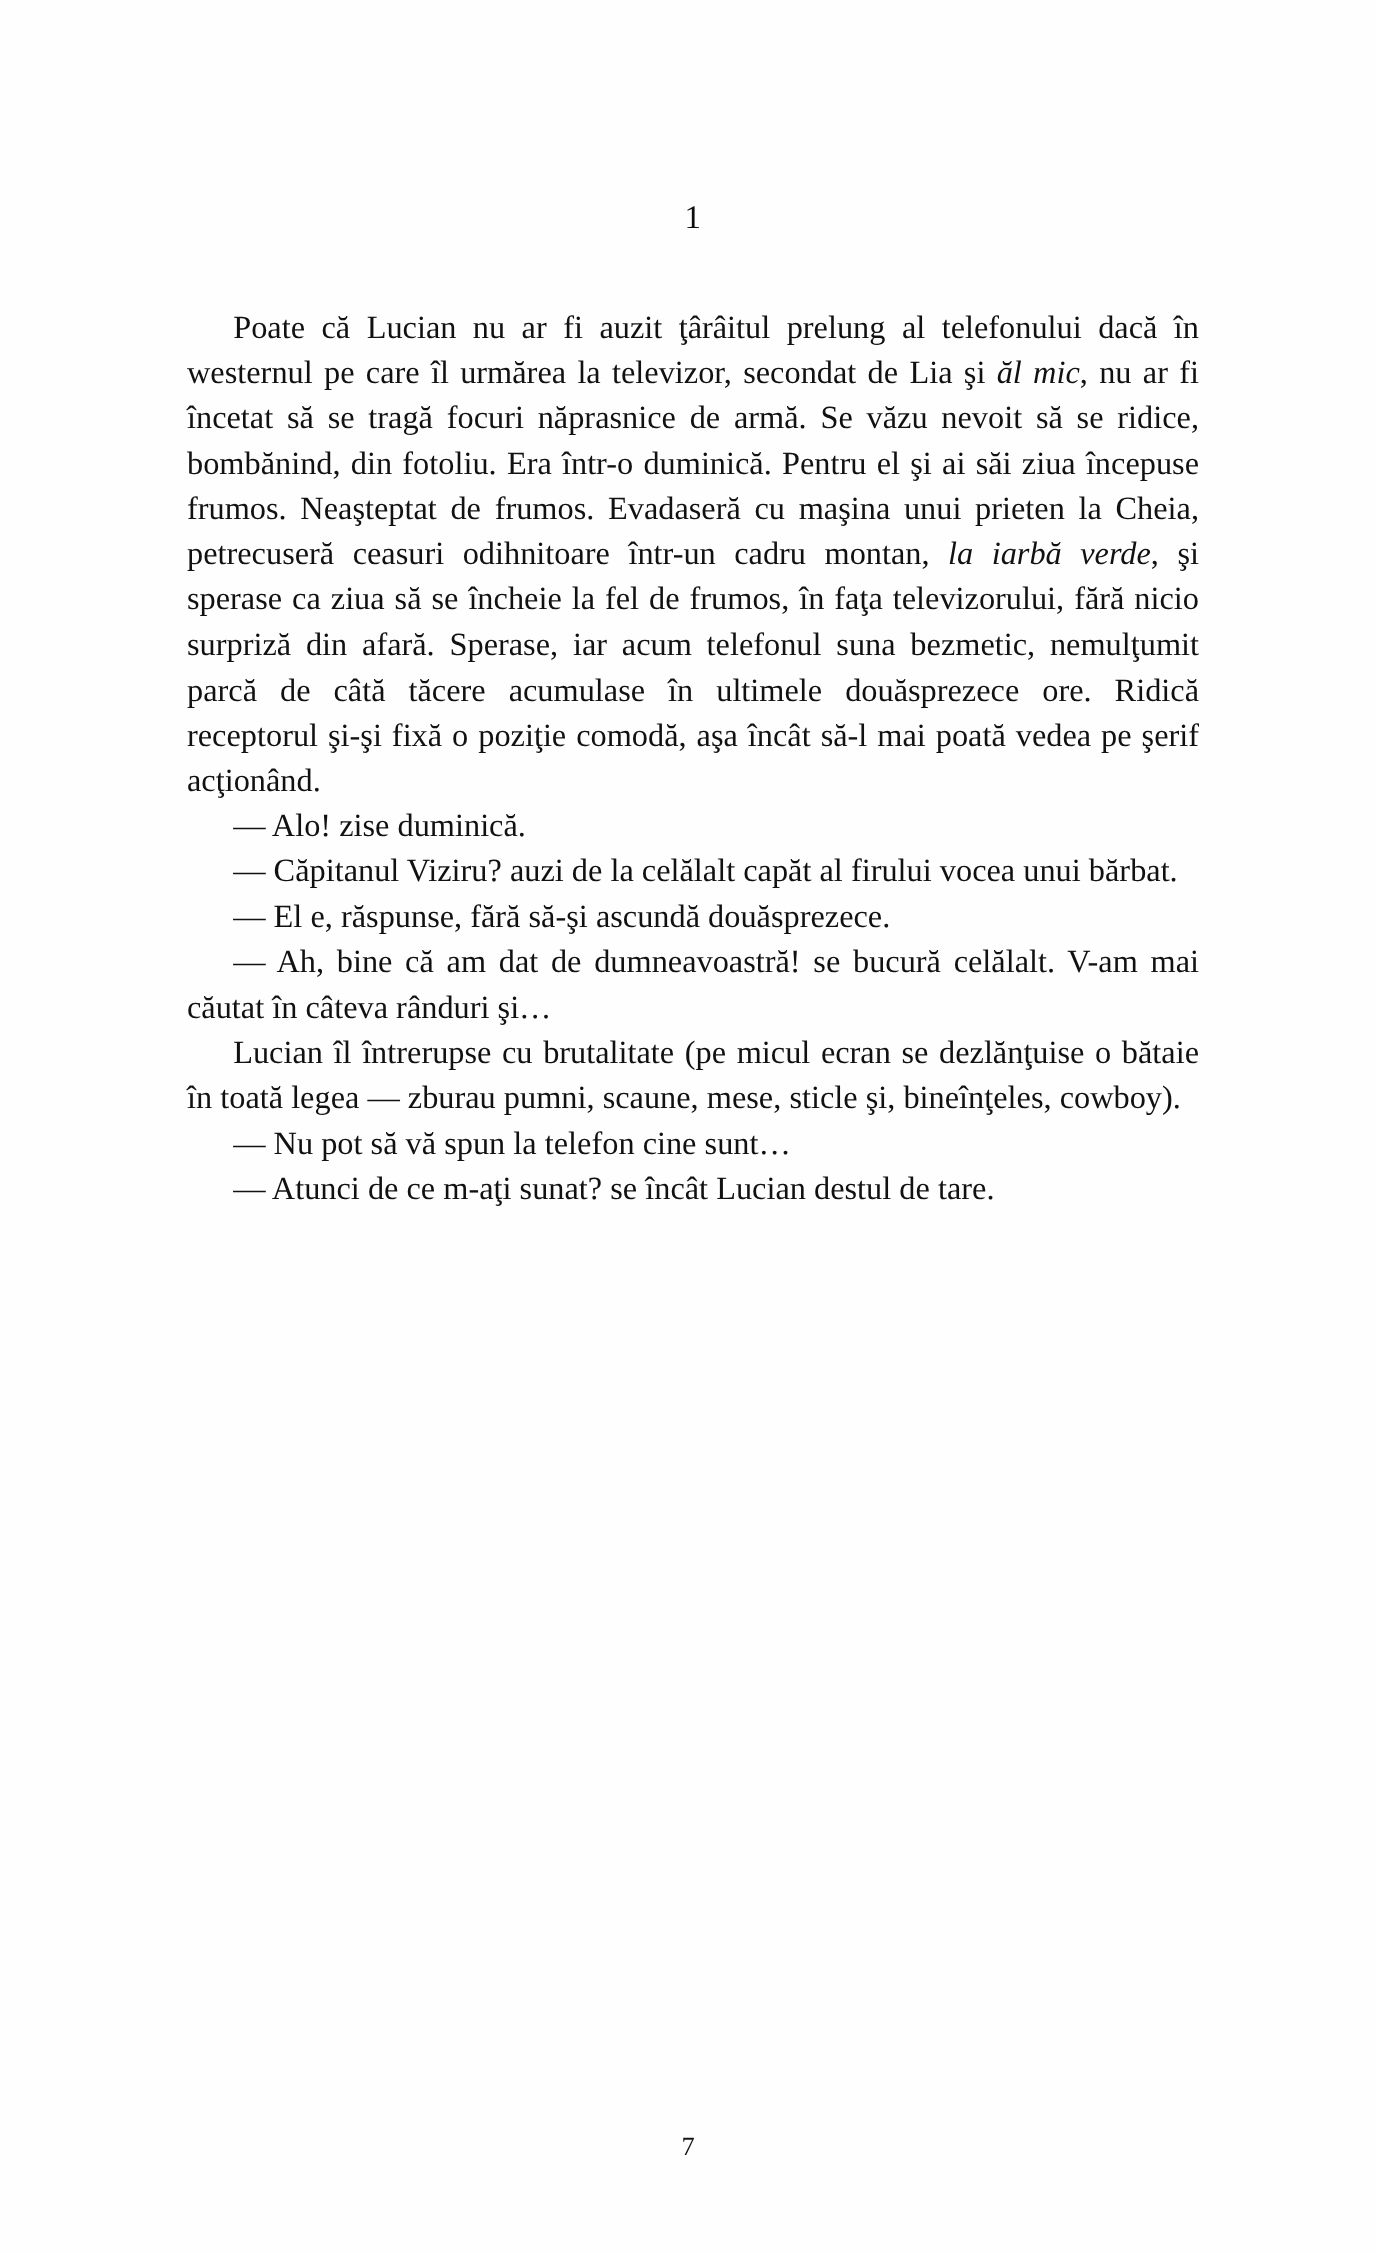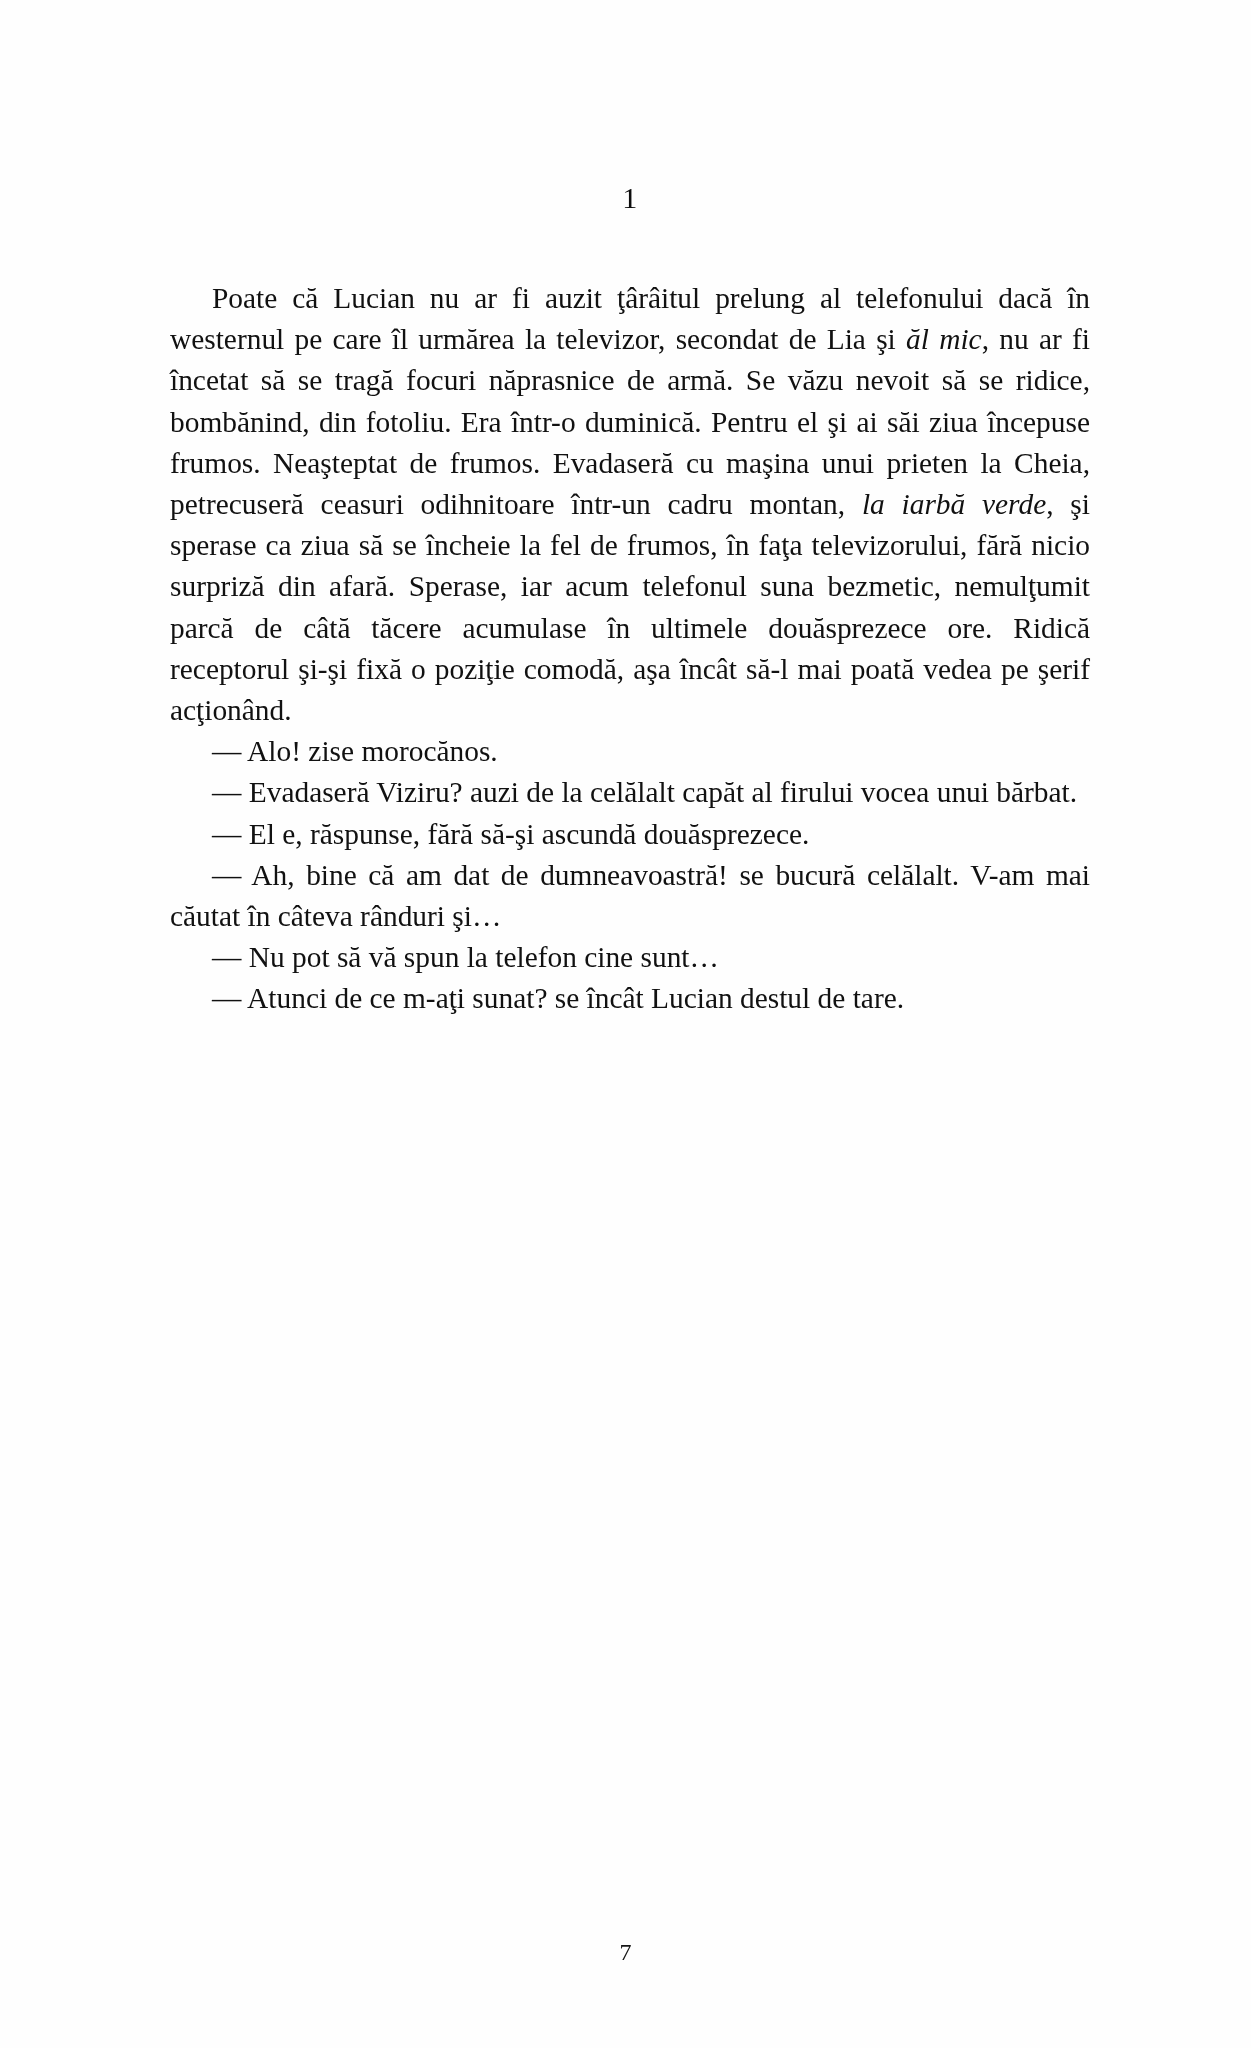--- a/index.html
+++ b/index.html
@@ -95,24 +95,25 @@
 <body>
 
 <div class="page">
 
   <div class="text-block">
 
     <div class="chapter-number">1</div>
 
     <div class="body-copy" id="body-copy">
         <p class="para"><span>Poate că Lucian nu ar fi auzit ţârâitul prelung al telefonului dacă în westernul pe care îl urmărea la televizor, secondat de Lia şi </span><em>ăl mic</em><span>, nu ar fi încetat să se tragă focuri năprasnice de armă. Se văzu nevoit să se ridice, bombănind, din fotoliu. Era într-o duminică. Pentru el şi ai săi ziua începuse frumos. Neaşteptat de frumos. Evadaseră cu maşina unui prieten la Cheia, petrecuseră ceasuri odihnitoare într-un cadru montan, </span><em>la iarbă verde</em><span>, şi sperase ca ziua să se încheie la fel de frumos, în faţa televizorului, fără nicio surpriză din afară. Sperase, iar acum telefonul suna bezmetic, nemulţumit parcă de câtă tăcere acumulase în ultimele douăsprezece ore. Ridică receptorul şi-şi fixă o poziţie comodă, aşa încât să-l mai poată vedea pe şerif acţionând.</span></p>
-        <p class="para-dialogue"><span>— Alo! zise morocănos.</span></p>
-        <p class="para-dialogue"><span>— Evadaseră Viziru? auzi de la celălalt capăt al firului vocea unui bărbat.</span></p>
+        <p class="para-dialogue"><span>— Alo! zise duminică.</span></p>
+        <p class="para-dialogue"><span>— Căpitanul Viziru? auzi de la celălalt capăt al firului vocea unui bărbat.</span></p>
         <p class="para-dialogue"><span>— El e, răspunse, fără să-şi ascundă douăsprezece.</span></p>
         <p class="para-dialogue"><span>— Ah, bine că am dat de dumneavoastră! se bucură celălalt. V-am mai căutat în câteva rânduri şi…</span></p>
+        <p class="para"><span>Lucian îl întrerupse cu brutalitate (pe micul ecran se dezlănţuise o bătaie în toată legea — zburau pumni, scaune, mese, sticle şi, bineînţeles, cowboy).</span></p>
         <p class="para-dialogue"><span>— Nu pot să vă spun la telefon cine sunt…</span></p>
         <p class="para-dialogue"><span>— Atunci de ce m-aţi sunat? se încât Lucian destul de tare.</span></p>
       </div>
 
   </div>
 
   <div class="page-number">7</div>
 
 </div>
 

